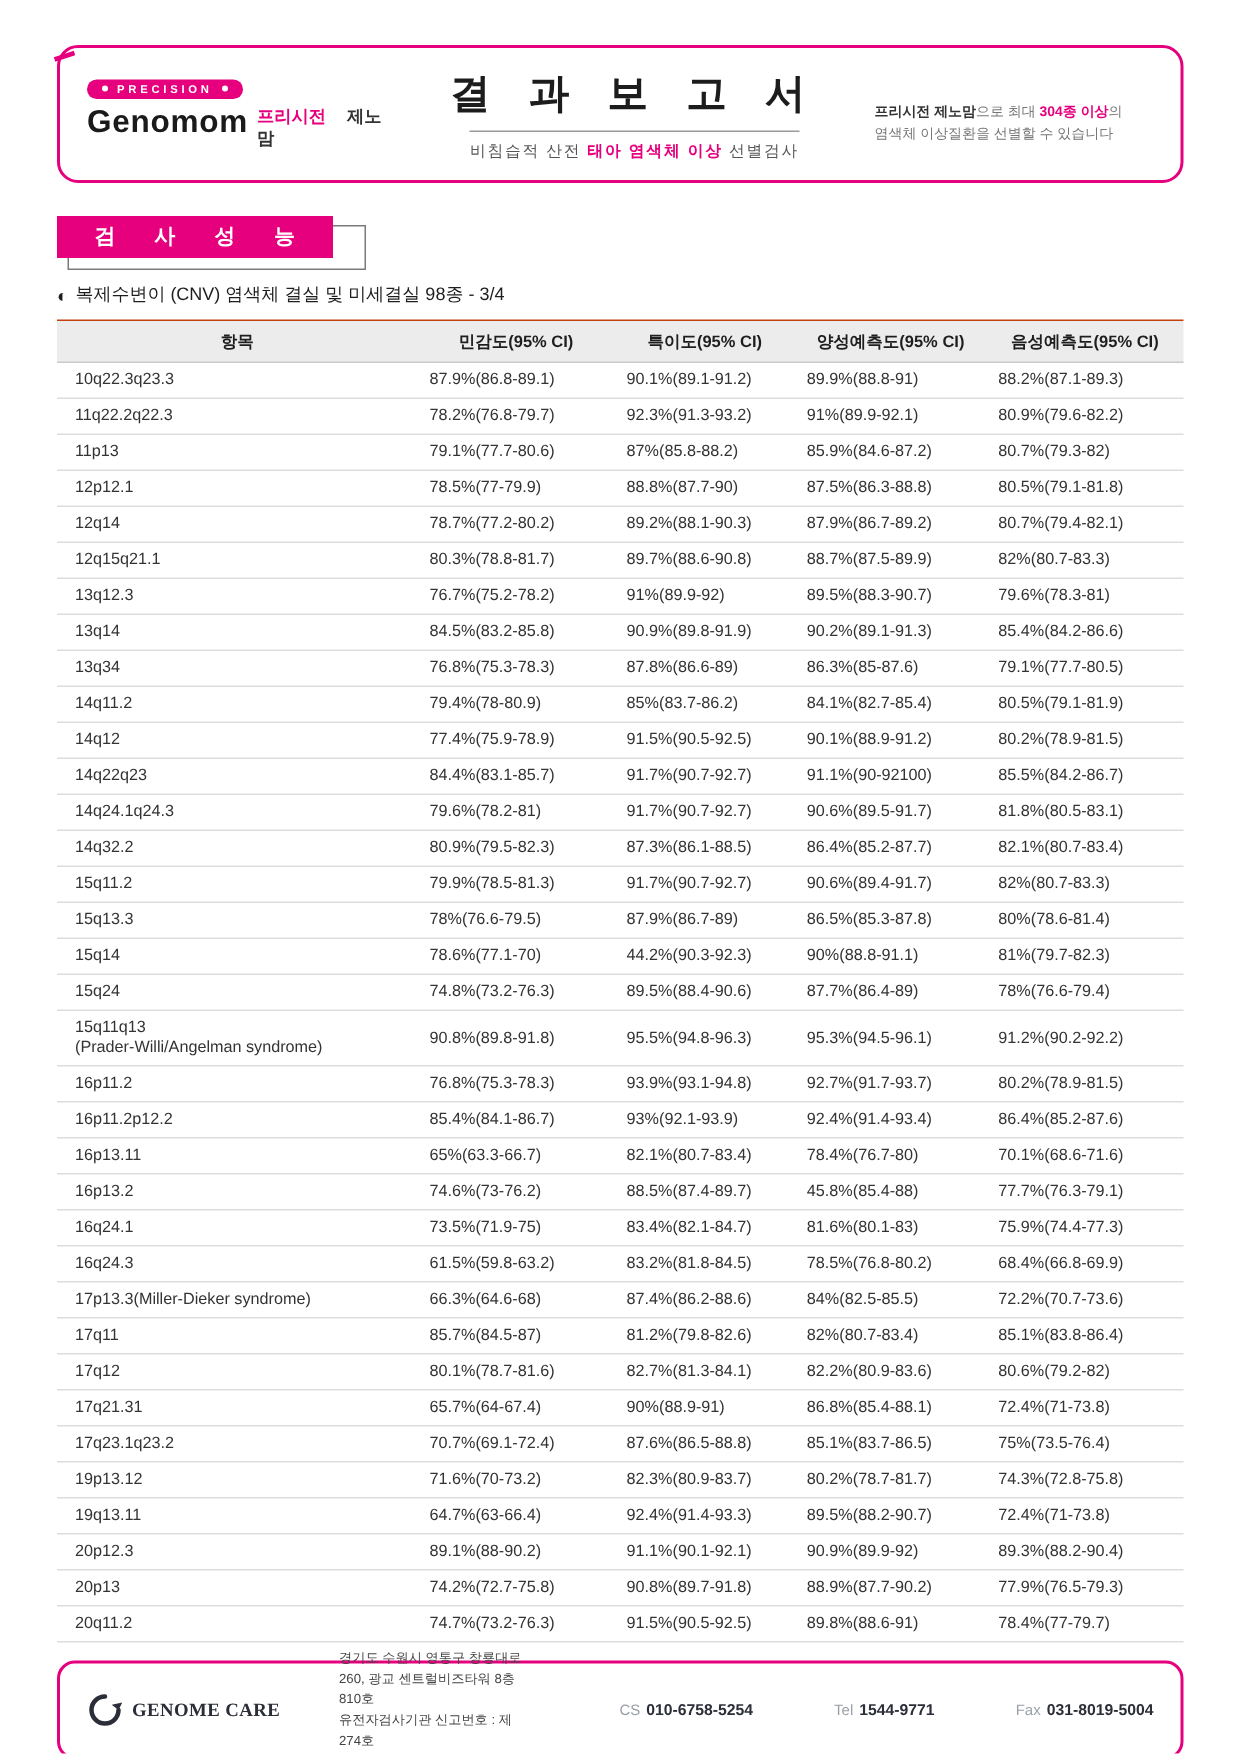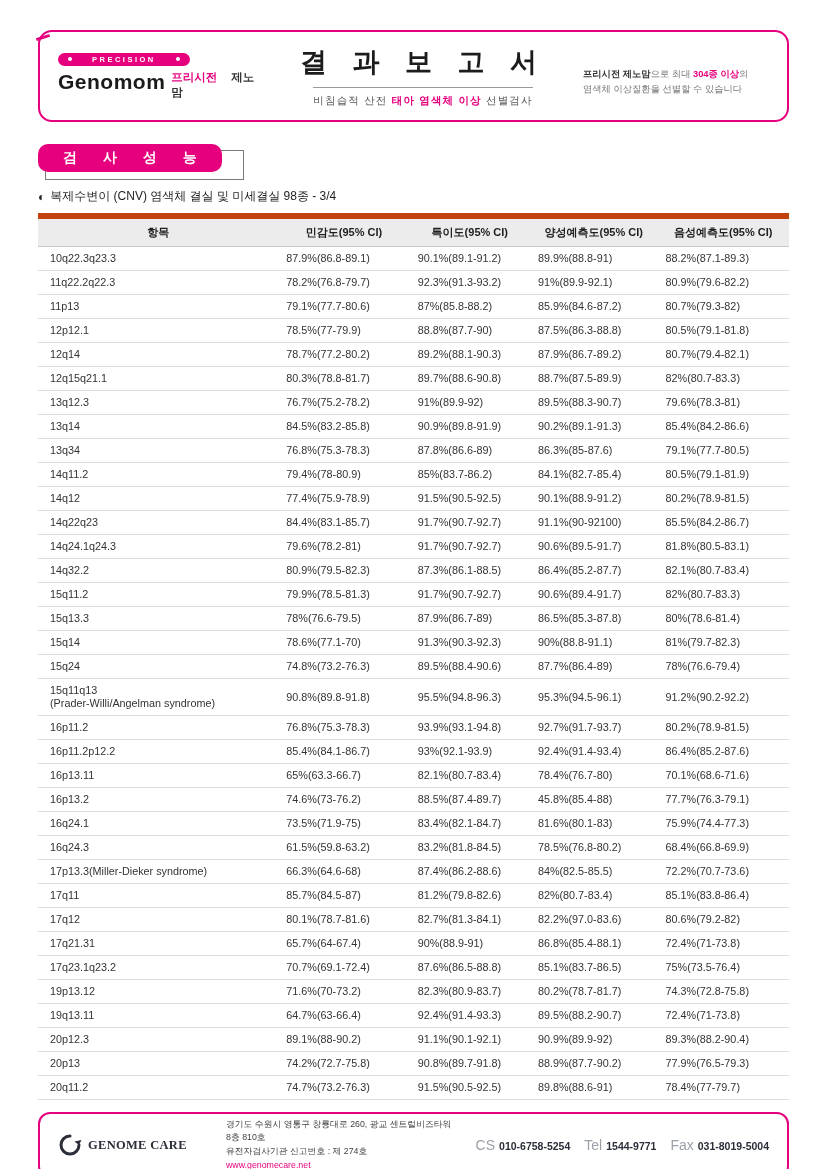--- a/index.html
+++ b/index.html
@@ -16,21 +16,21 @@
   .page{width:827px;height:1169px;position:relative;padding:0 38px;}
   .corner-mark{position:absolute;left:36px;top:6px;width:14px;height:3px;background:var(--pink);transform:rotate(-18deg);}
 
   
   .header-box{
     margin-top:30px;height:92px;border:2.5px solid var(--pink);border-radius:14px;
     display:flex;align-items:center;padding:0 18px;
   }
   .logo-block{width:205px;display:flex;flex-direction:column;gap:4px;}
   .precision-badge{
-    background:var(--pink);color:#fff;border-radius:9px;display:inline-flex;align-items:center;gap:20px;
+    background:var(--pink);color:#fff;border-radius:9px;display:inline-flex;align-items:center;gap:6px;
     font-size:7.5px;letter-spacing:2.5px;font-weight:bold;padding:2px 10px;width:max-content;
   }
   .badge-dot{width:4px;height:4px;border-radius:50%;background:#fff;display:inline-block;}
   .brand-line{display:flex;align-items:flex-start;gap:6px;}
   .brand-en{font-size:21px;font-weight:bold;color:#1a1a1a;letter-spacing:0.5px;}
   .brand-kr{font-size:11.5px;font-weight:bold;}
   .kr-pink{color:var(--pink);}
   .kr-dark{color:#333;margin-left:14px;}
   .title-block{flex:1;text-align:center;}
   .report-title{font-size:27px;font-weight:bold;color:#1c1c1c;letter-spacing:9px;font-family:"Liberation Sans","DejaVu Sans",sans-serif;}
@@ -43,51 +43,51 @@
   .header-note{width:186px;font-size:9.3px;color:#777;line-height:1.65;text-align:left;margin-top:12px;}
 
   
   .section-head{position:relative;display:inline-block;margin-top:22px;}
   .section-head::after{
     content:"";position:absolute;left:7px;top:6px;width:calc(100% + 13px);height:100%;
     border:1px solid #7a7a7a;z-index:0;
   }
   .section-box{
     position:relative;z-index:1;background:var(--pink);color:#fff;font-weight:bold;
-    font-size:14px;letter-spacing:11px;padding:5px 14px 5px 25px;border-radius:10px;
+    font-size:14px;letter-spacing:11px;padding:5px 14px 5px 25px;
   }
 
   
   .caption{margin-top:16px;font-size:12px;color:#1e1e1e;display:flex;align-items:center;gap:5px;}
   .half-circle-icon{font-size:12px;color:#1e1e1e;}
 
   
   .perf-table{width:100%;border-collapse:collapse;margin-top:8px;font-size:10.8px;color:#333;table-layout:fixed;}
   .perf-table thead th{
     background:#ececec;font-weight:bold;color:#1e1e1e;font-size:11px;
-    padding:6px 4px;border-top:6px solid #c2410c;border-bottom:1px solid #c9c9c9;text-align:center;
+    padding:6px 4px;border-top:1px solid #c2410c;border-bottom:1px solid #c9c9c9;text-align:center;
   }
   .perf-table tbody td{
     padding:5px 8px;border-bottom:1px solid var(--line);line-height:13px;text-align:left;vertical-align:middle;
   }
   .perf-table tbody td:first-child{padding-left:12px;white-space:pre-line;}
 
   
   .footer-box{
     margin-top:12px;height:66px;border:2px solid var(--pink);border-radius:12px;
     display:flex;align-items:center;padding:0 18px;gap:18px;
   }
   .footer-logo{display:flex;align-items:center;gap:6px;width:150px;font-family:Liberation Serif, serif;}
   .gc-mark{display:inline-flex;}
   .gc-text{font-size:12.5px;font-weight:bold;color:#2b2e38;letter-spacing:0.3px;}
   .footer-address{flex:1;font-size:8.8px;color:#444;line-height:1.55;}
   .website{color:var(--pink);text-decoration:none;display:inline-block;}
   .footer-contacts{display:flex;gap:14px;align-items:center;white-space:nowrap;}
   .contact{display:flex;align-items:baseline;gap:4px;}
-  .contact .label{font-size:14px;color:#9aa0a8;}
+  .contact .label{font-size:10px;color:#9aa0a8;margin-left:40px;}
   .contact .num{font-size:10.5px;font-weight:bold;color:#2b2e38;}
 </style>
 </head>
 <body>
 
 <div class="page">
   <div class="corner-mark"></div>
 
   
   <header class="header-box">
@@ -250,21 +250,21 @@
         <tr>
           <td>15q13.3</td>
           <td>78%(76.6-79.5)</td>
           <td>87.9%(86.7-89)</td>
           <td>86.5%(85.3-87.8)</td>
           <td>80%(78.6-81.4)</td>
         </tr>
         <tr>
           <td>15q14</td>
           <td>78.6%(77.1-70)</td>
-          <td>91.3%(90.3-92.3)</td>
+          <td>44.2%(90.3-92.3)</td>
           <td>90%(88.8-91.1)</td>
           <td>81%(79.7-82.3)</td>
         </tr>
         <tr>
           <td>15q24</td>
           <td>74.8%(73.2-76.3)</td>
           <td>89.5%(88.4-90.6)</td>
           <td>87.7%(86.4-89)</td>
           <td>78%(76.6-79.4)</td>
         </tr>
@@ -329,21 +329,21 @@
           <td>17q11</td>
           <td>85.7%(84.5-87)</td>
           <td>81.2%(79.8-82.6)</td>
           <td>82%(80.7-83.4)</td>
           <td>85.1%(83.8-86.4)</td>
         </tr>
         <tr>
           <td>17q12</td>
           <td>80.1%(78.7-81.6)</td>
           <td>82.7%(81.3-84.1)</td>
-          <td>82.2%(97.0-83.6)</td>
+          <td>82.2%(80.9-83.6)</td>
           <td>80.6%(79.2-82)</td>
         </tr>
         <tr>
           <td>17q21.31</td>
           <td>65.7%(64-67.4)</td>
           <td>90%(88.9-91)</td>
           <td>86.8%(85.4-88.1)</td>
           <td>72.4%(71-73.8)</td>
         </tr>
         <tr>

